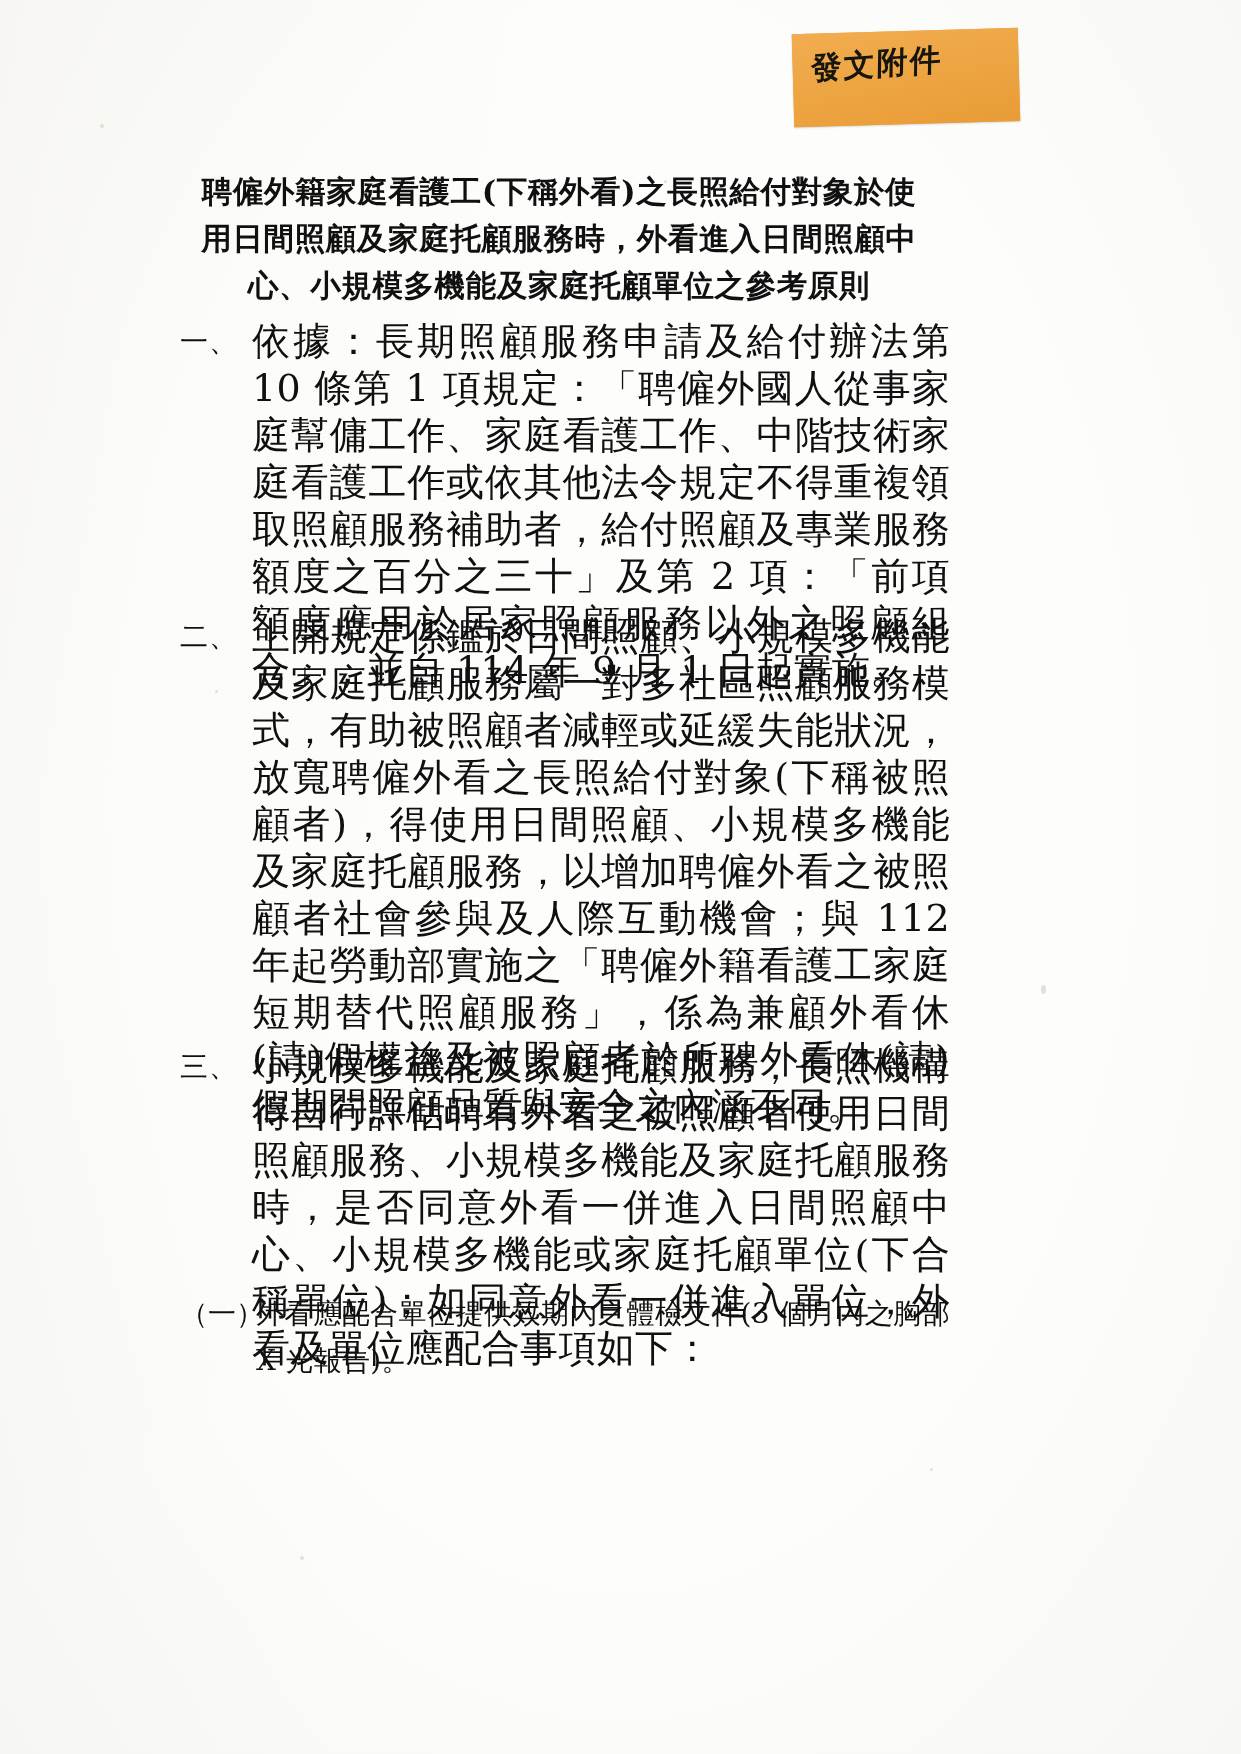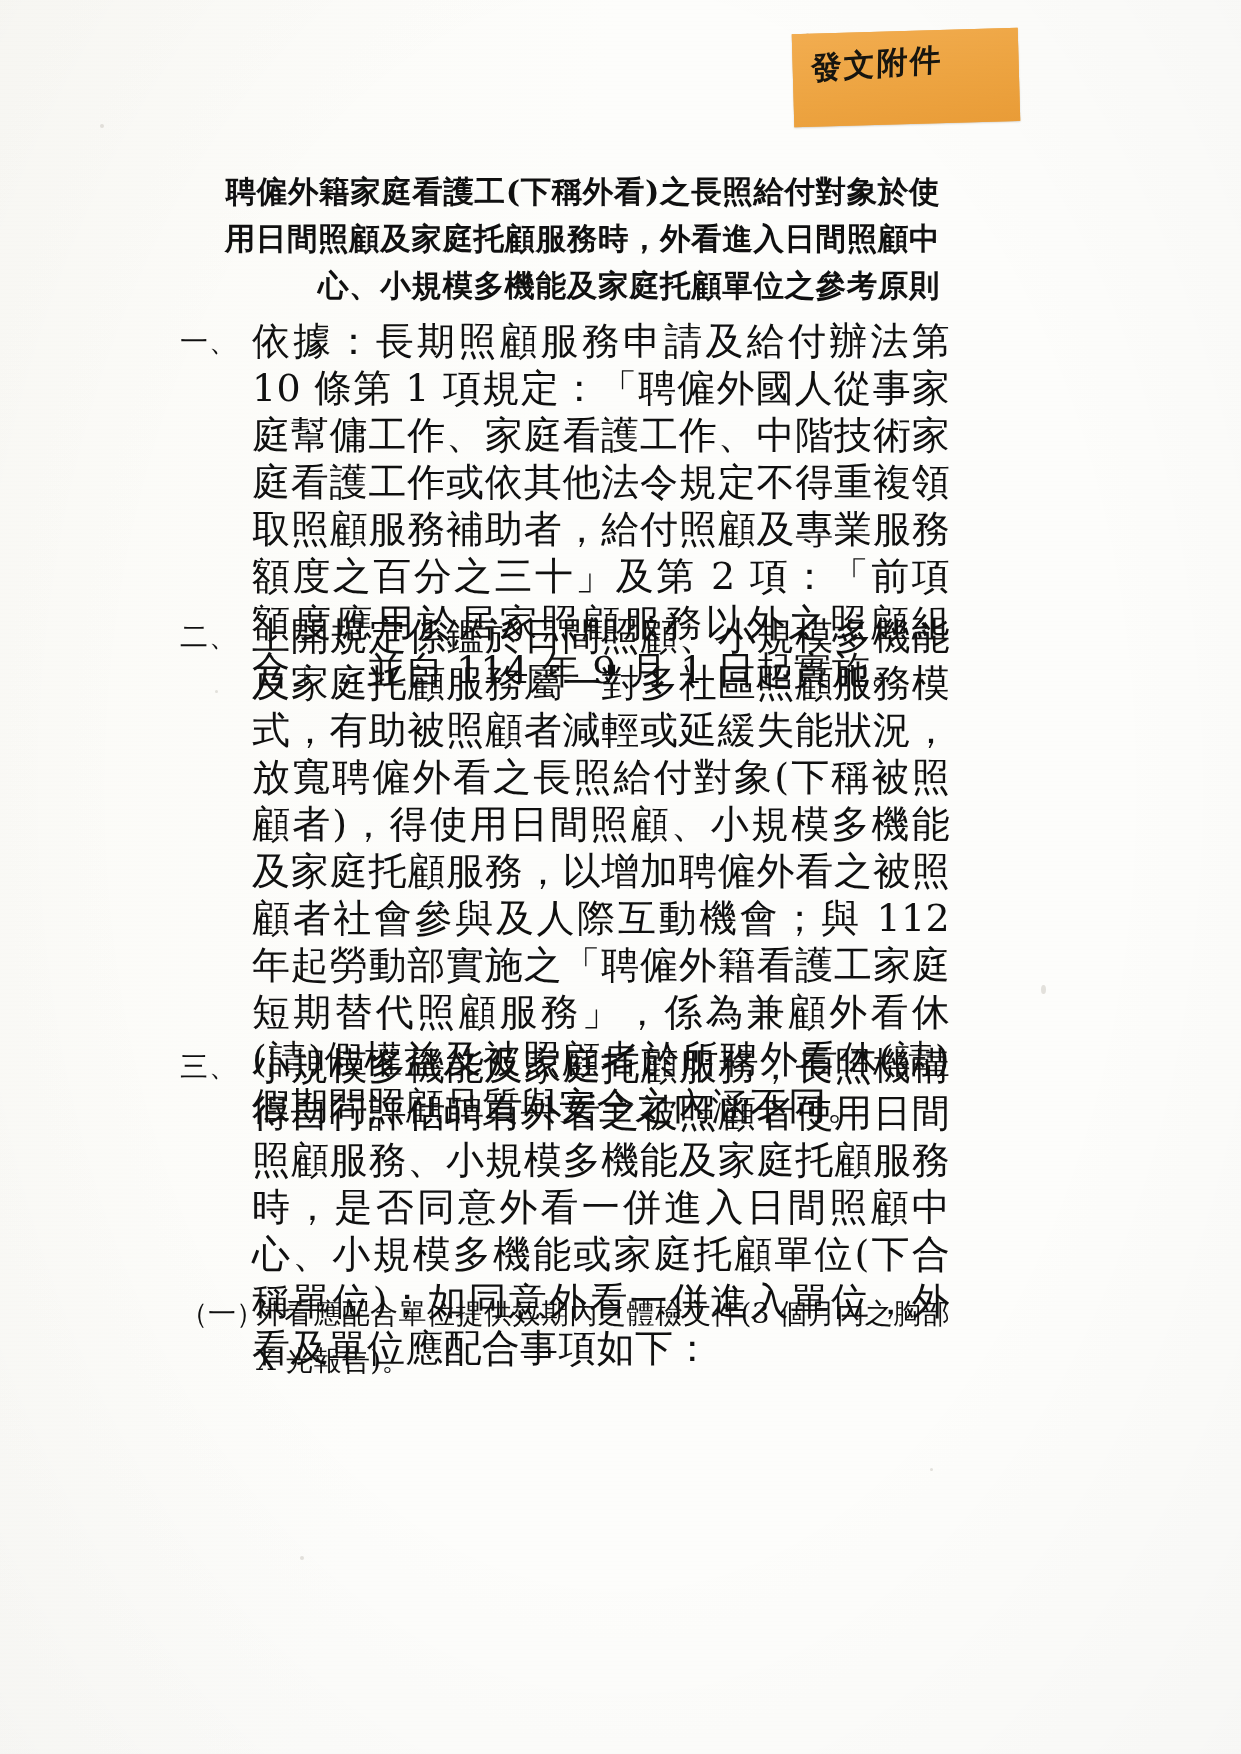--- a/index.html
+++ b/index.html
@@ -64,24 +64,24 @@
   #doc-body {
     position: absolute;
     left: 0;
     top: 0;
     width: 1241px;
     height: 1754px;
   }
 
   #doc-title {
     position: absolute;
-    left: 198px;
+    left: 188px;
     top: 168px;
     width: 742px;
-    text-align: right;
+    text-align: center;
     font-size: 30.5px;
     font-weight: 700;
     line-height: 47px;
     letter-spacing: 0.6px;
     color: #101010;
   }
 
   .clause {
     position: absolute;
     left: 180px;

